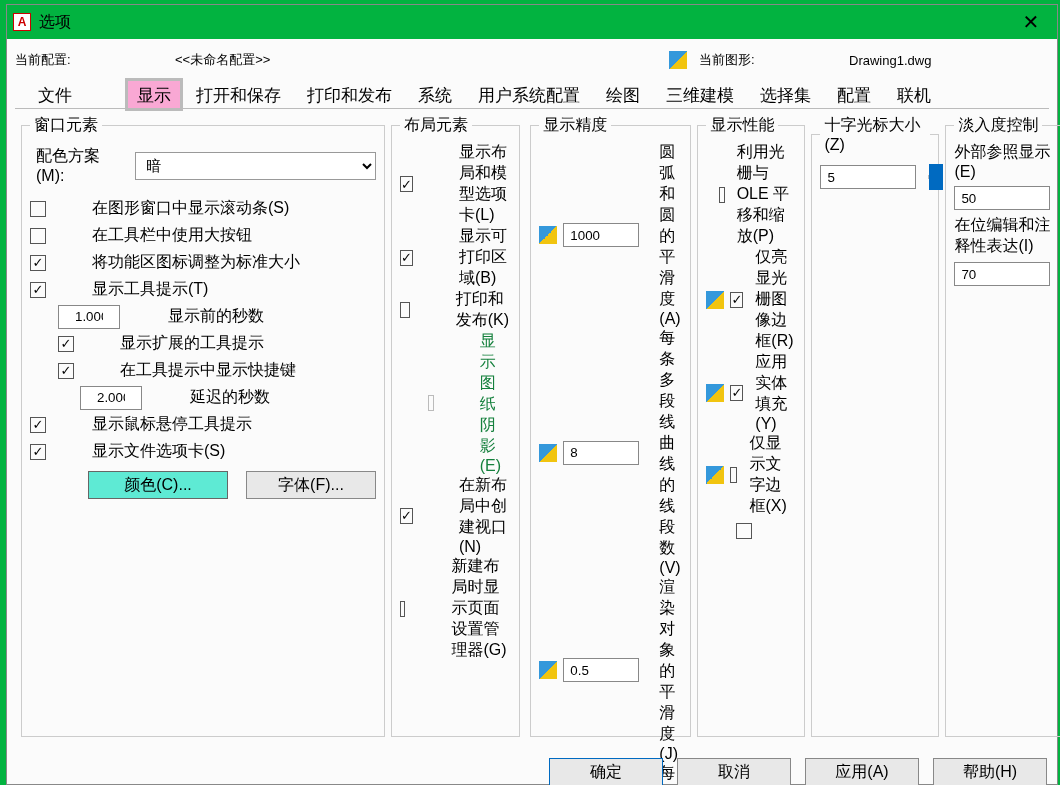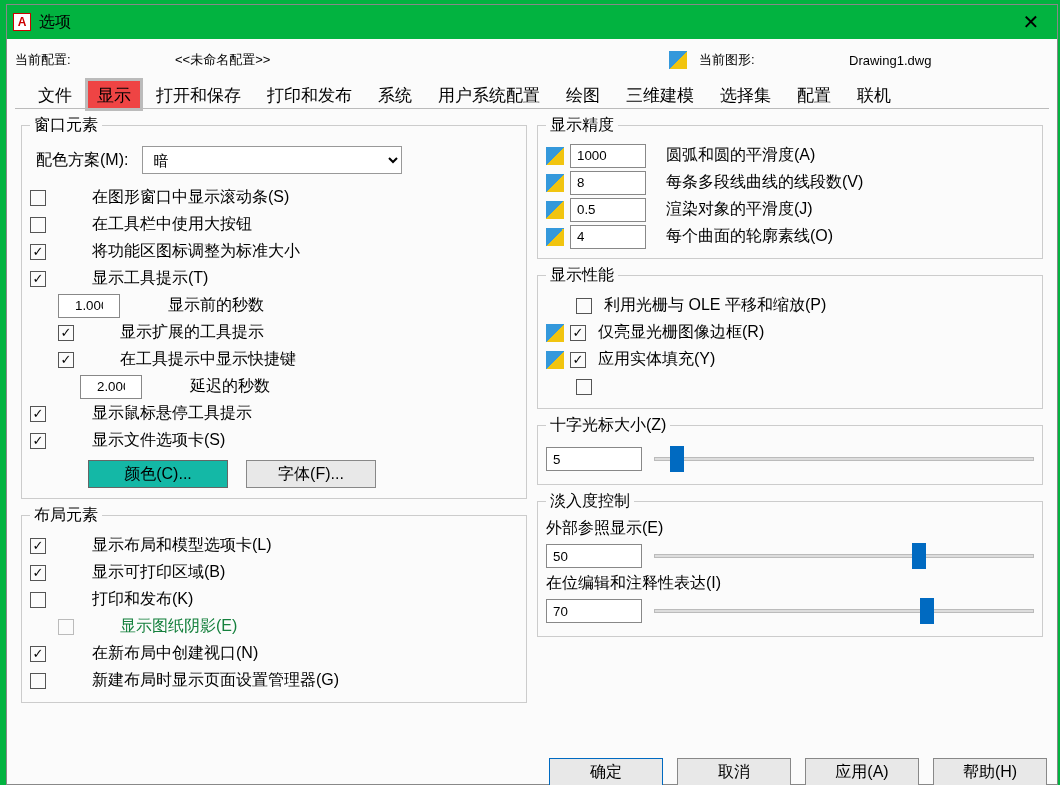--- a/index.html
+++ b/index.html
@@ -83,36 +83,37 @@
   .tab {
     padding: 4px 12px 0 12px;
     border: 1px solid transparent;
     border-bottom: none;
     height: 30px;
     cursor: pointer;
     line-height: 24px;
   }
   .tab.active {
     border-color: #bbb;
-    background: #ef4444;
+    background: #f9a8d4;
     position: relative;
     top: 1px;
+    margin-left: 40px;
   }
   .red-box { border: 3px solid #ff0018; }
   .tab.red-box { padding: 1px 9px 0 9px; height: 33px; line-height: 27px; top:-1px;}
   .content {
     display: flex;
     gap: 10px;
     padding: 6px 6px;
     height: 634px;
   }
   .col {
     flex: 1;
     display: flex;
-    flex-direction: column;
+    flex-direction: row;
     gap: 6px;
   }
   fieldset {
     border: 1px solid #ccc;
     padding: 6px 8px 8px 8px;
     margin: 0;
   }
   legend {
     font-size: 16px;
     padding: 0 4px;
@@ -160,21 +161,21 @@
     height: 28px;
     border: 1px solid #888;
     background: #e8e8e8;
     padding: 0 20px;
     font-size: 16px;
     cursor: pointer;
     text-align: center;
     line-height: 26px;
   }
   .btn.depressed {
-    background: #14b8a6;
+    background: #5eead4;
     border-color: #666;
   }
   .btn-row { display: flex; gap: 18px; padding: 6px 0 2px 58px; }
   .perf-row { display: flex; align-items: center; min-height: 27px; gap: 6px; }
   .perf-icon {
     width: 18px; height: 18px;
     background: linear-gradient(135deg, #3498db 50%, #f1c40f 50%);
     flex-shrink: 0;
   }
   .perf-input {
@@ -388,20 +389,25 @@
               <span class="perf-icon"></span>
               <span class="cb checked"></span>
               <span>仅亮显光栅图像边框(R)</span>
             </div>
           <div class="perf-row">
               <span class="perf-icon"></span>
               <span class="cb checked"></span>
               <span>应用实体填充(Y)</span>
             </div>
           <div class="perf-row">
+              <span class="perf-icon"></span>
+              <span class="cb"></span>
+              <span>仅显示文字边框(X)</span>
+            </div>
+          <div class="perf-row">
               <span style="width:24px"></span>
               <span class="cb"></span>
             </div>
         </fieldset>
 
         <fieldset>
           <legend>十字光标大小(Z)</legend>
           <div class="slider-row">
             <input class="slider-input" value="5" style="">
             <div class="slider">

